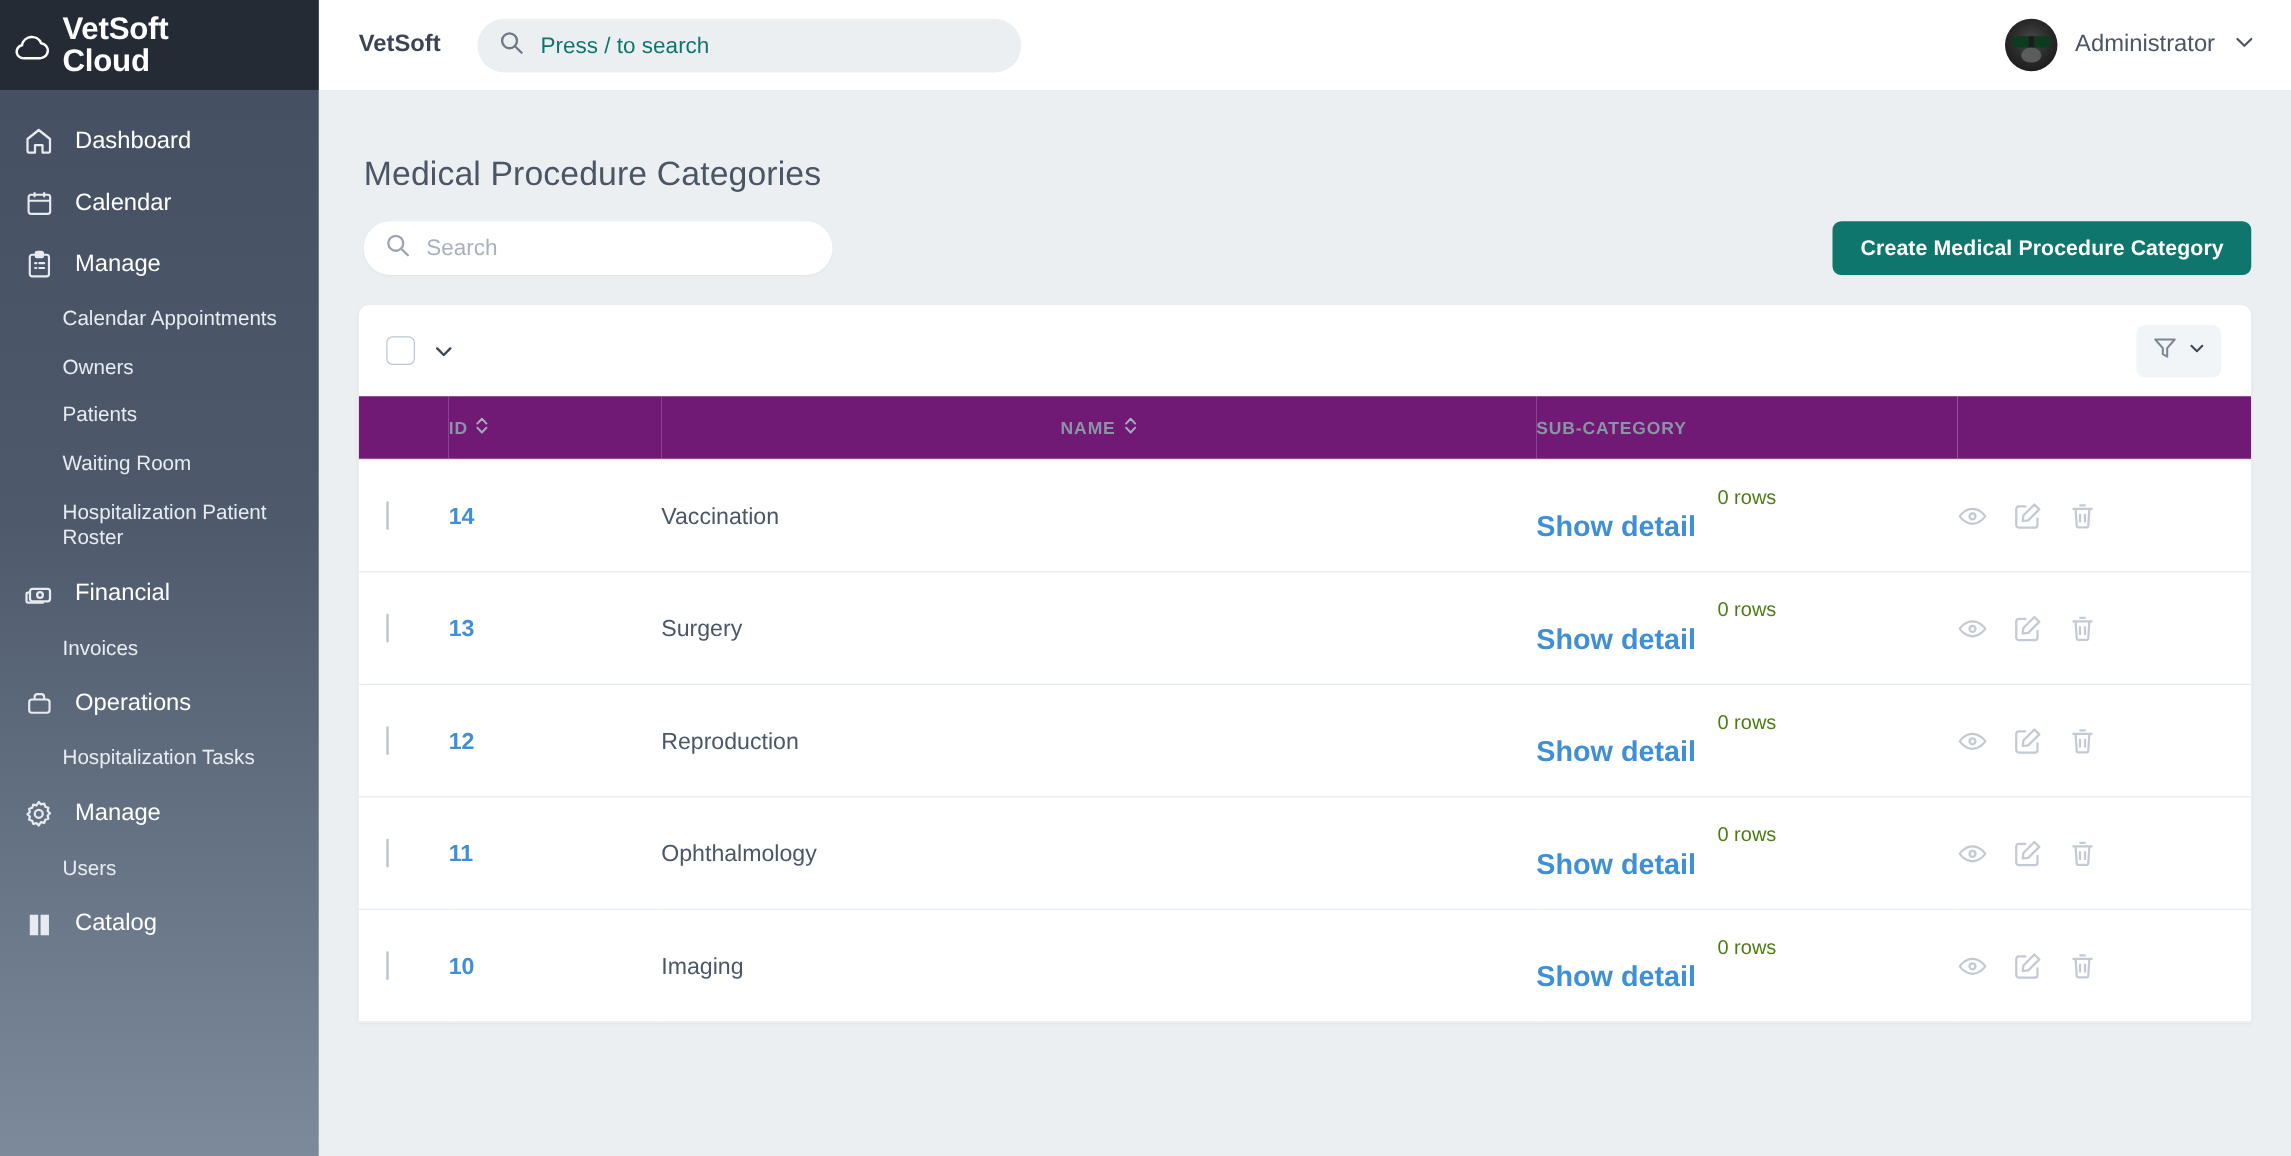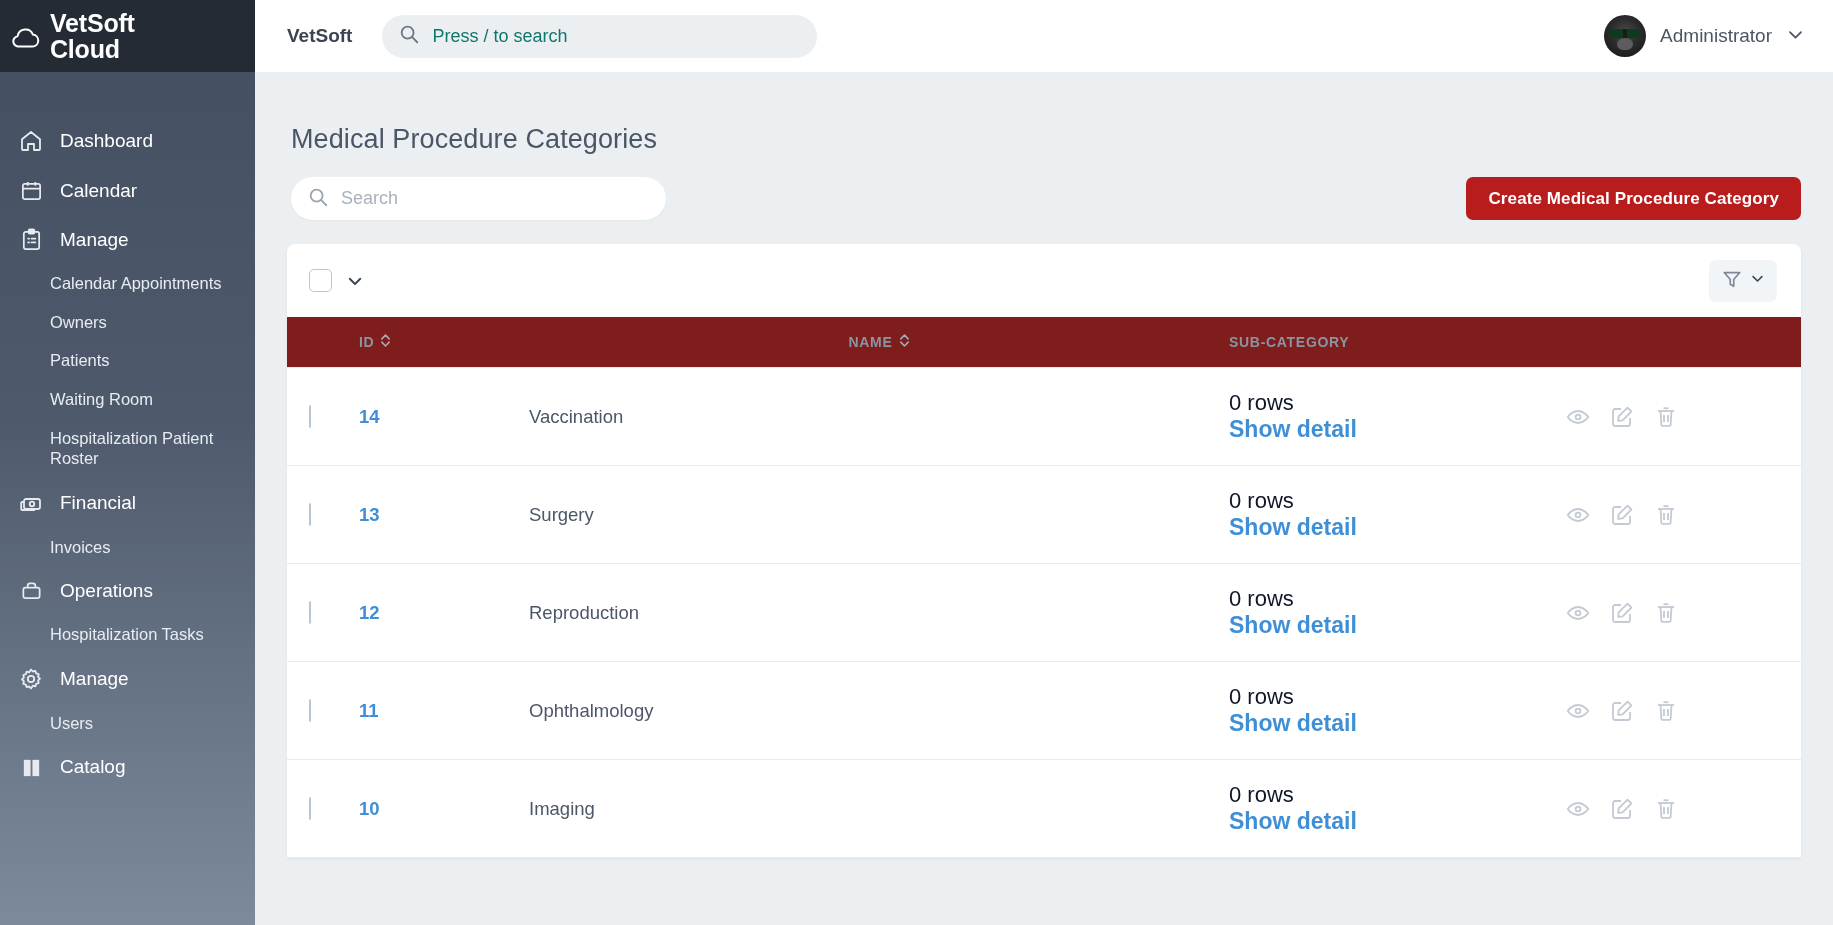--- a/index.html
+++ b/index.html
@@ -28,21 +28,21 @@
     gap: 8px;
   }
   .logo-cloud { flex: 0 0 32px; display: flex; align-items: center; justify-content: center; margin-top: 6px;}
   .logo-text {
     color: #ffffff;
     font-size: 25px;
     font-weight: bold;
     line-height: 1.05;
     letter-spacing: -0.2px;
   }
-  .nav { padding-top: 16px; margin-top: 28px; }
+  .nav { padding-top: 16px; }
   .nav-group {
     display: flex; align-items: center;
     gap: 16px;
     padding: 13px 0 13px 18px;
     color: #ffffff;
     font-size: 19px;
   }
   .nav-group .nav-ico { flex: 0 0 26px; display: flex; align-items: center; justify-content: center; }
   .nav-sub {
     padding: 9px 0 9px 50px;
@@ -120,21 +120,21 @@
     width: 375px; height: 43px;
     background: #ffffff;
     border-radius: 22px;
     display: flex; align-items: center;
     padding: 0 16px; gap: 12px;
     box-shadow: 0 1px 2px rgba(40,50,70,.05);
   }
   .page-search .ph { color: #a9b1bc; font-size: 18px; }
   .create-btn {
     margin-left: auto;
-    background: #b91c1c;
+    background: #0f766e;
     color: #ffffff;
     font-size: 17px;
     font-weight: bold;
     border: none;
     border-radius: 7px;
     height: 43px;
     padding: 0 22px;
     cursor: pointer;
     letter-spacing: .1px;
   }
@@ -164,21 +164,21 @@
   .filter-btn {
     margin-left: auto;
     background: #f2f5f8;
     border-radius: 7px;
     height: 42px; width: 68px;
     display: flex; align-items: center; justify-content: center;
     gap: 7px; cursor: pointer;
   }
 
   table { width: 100%; border-collapse: collapse; table-layout: fixed; }
-  thead tr { background: #7f1d1d; }
+  thead tr { background: #701a75; }
   th {
     text-align: left;
     font-size: 14px;
     font-weight: bold;
     letter-spacing: .7px;
     color: #8a95a3;
     padding: 15px 0;
     border-bottom: 1px solid #e7ecf0;
   }
   th .sortwrap { display: inline-flex; align-items: center; gap: 6px; }
@@ -190,21 +190,21 @@
 
   tbody td {
     padding: 22px 0;
     border-bottom: 1px solid #e7ecf0;
     vertical-align: middle;
     font-size: 18.5px;
     color: #4b5768;
   }
   tbody td.cell-chk { padding-left: 22px; }
   .id-link { color: #3f8fd6; font-weight: bold; font-size: 18.5px; text-decoration: none; cursor: pointer; }
-  .rows-count { color: #0f172a; font-size: 22px; }
+  .rows-count { color: #4d7c0f; font-size: 16px; text-align: center; }
   .show-detail {
     display: inline-block; margin-top: 0;
     color: #3f8fd6; font-weight: bold; font-size: 23px;
     text-decoration: none; cursor: pointer;
   }
   .actions { display: flex; align-items: center; gap: 20px; padding-right: 28px; justify-content: flex-start; }
   .act-ico { cursor: pointer; display: flex; }
 </style>
 </head>
 <body>

